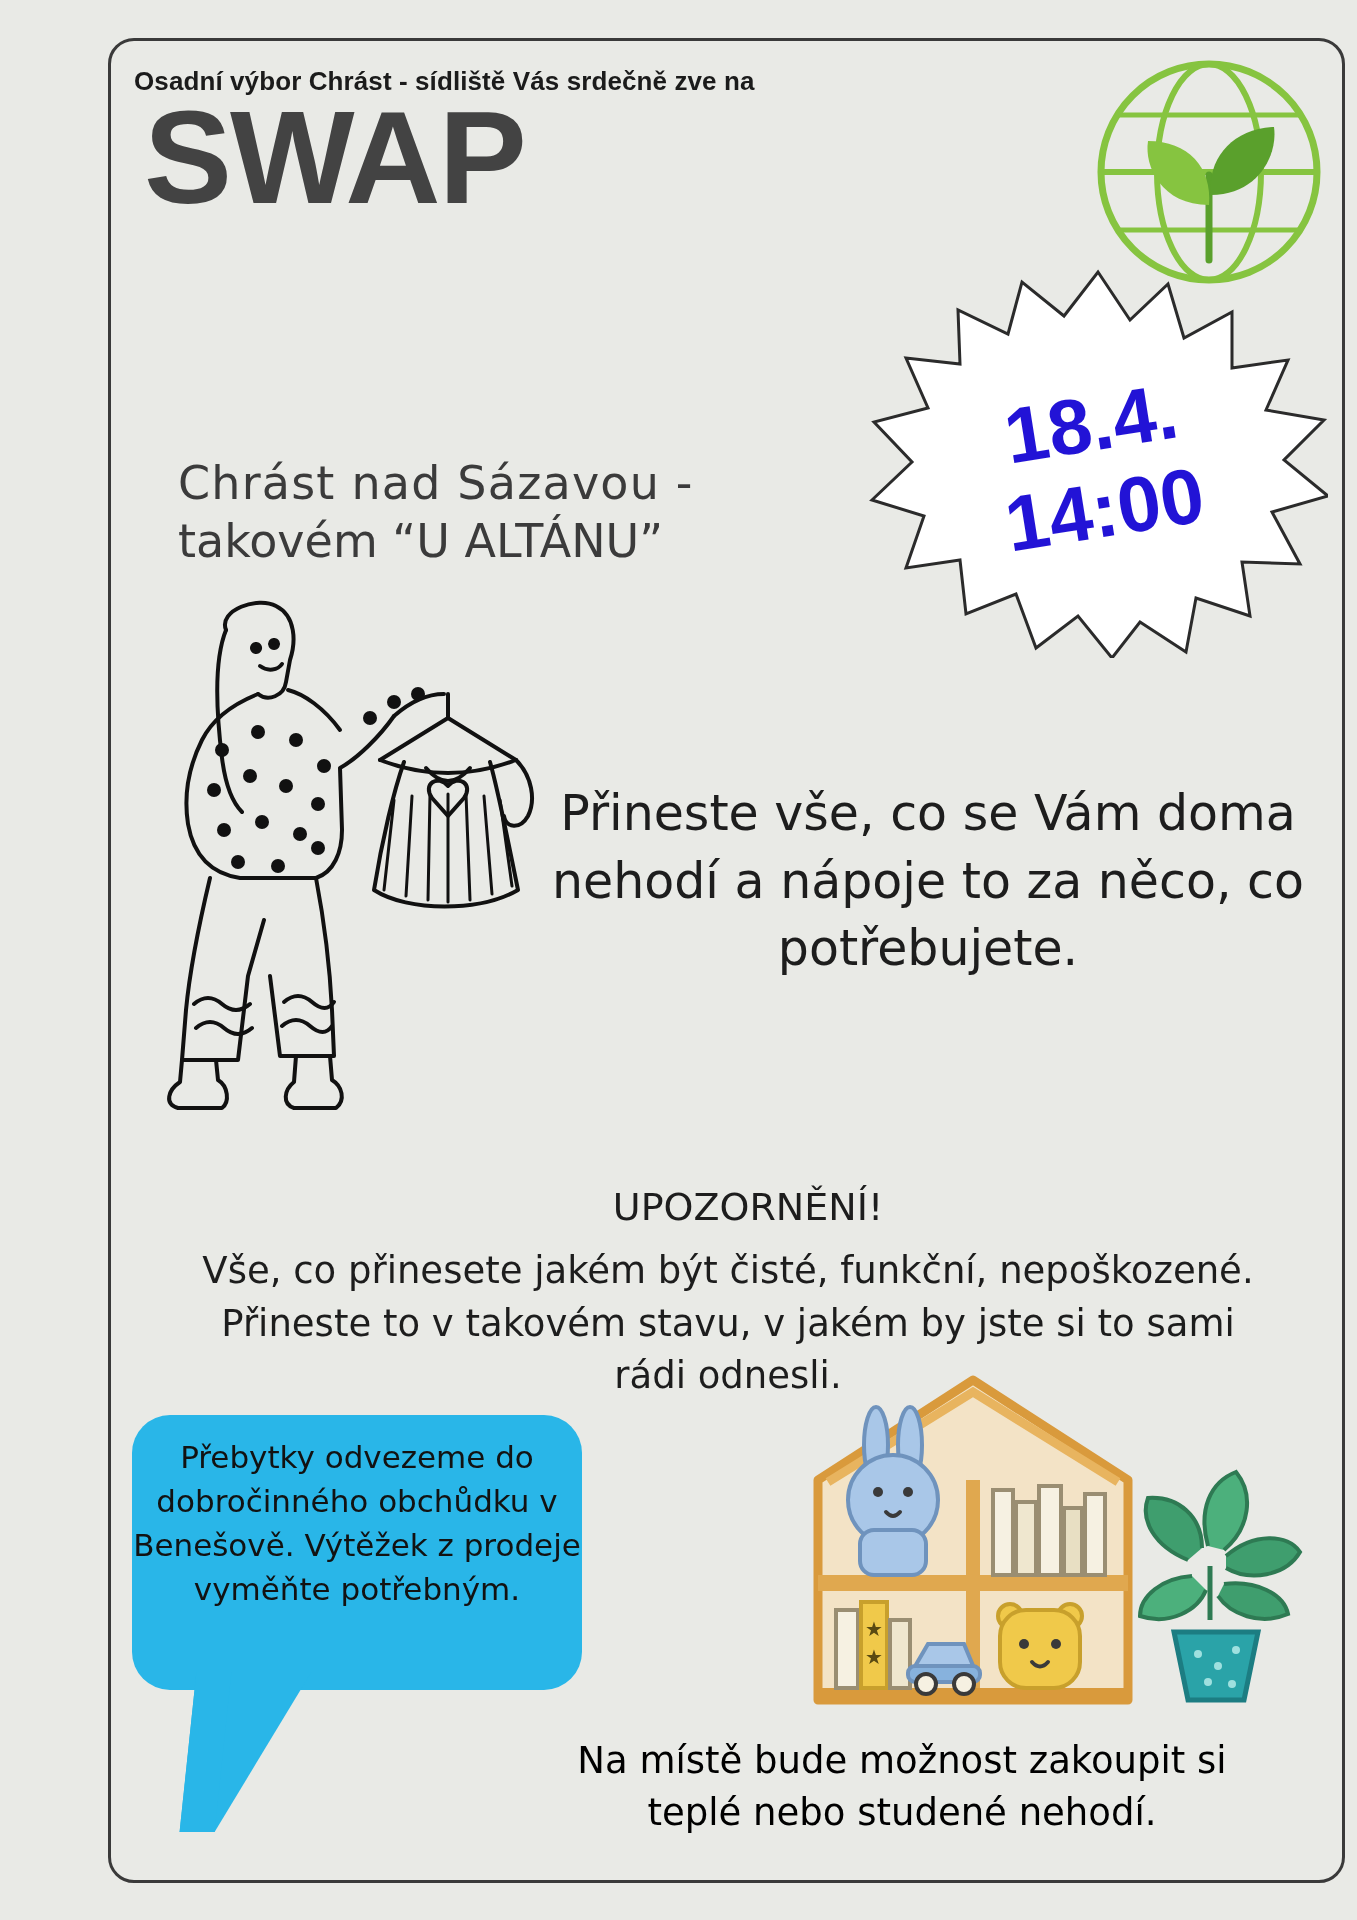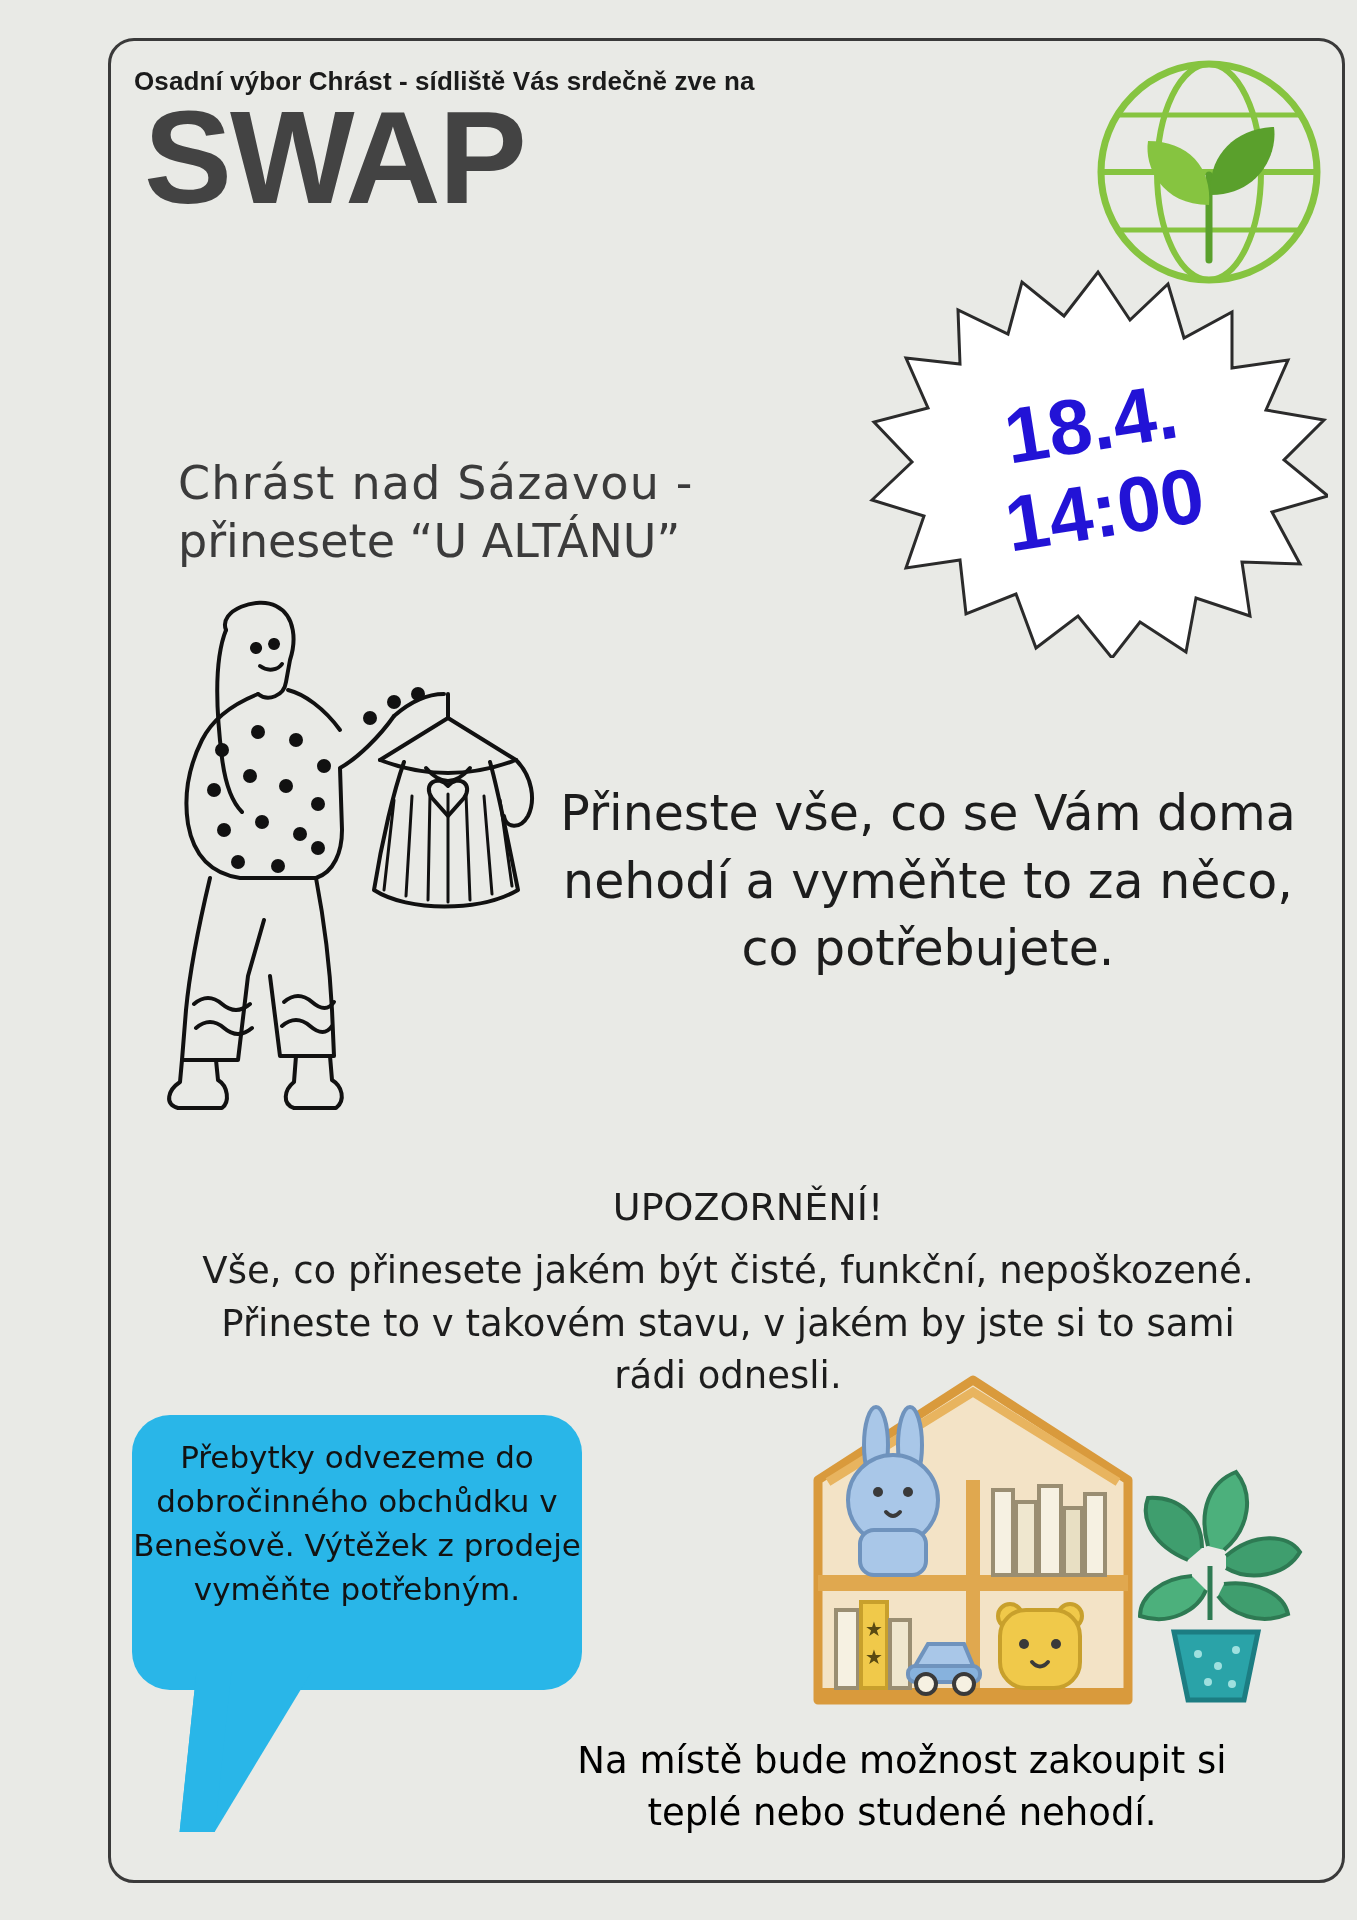--- a/index.html
+++ b/index.html
@@ -218,21 +218,21 @@
 <div class="poster">
 
   <div class="poster-frame"></div>
 
   <div class="invite-line">Osadní výbor Chrást - sídliště Vás srdečně zve na</div>
 
   <div class="title-swap">SWAP</div>
 
   <div class="subtitle">
     <span class="l1">Chrást nad Sázavou -</span>
-    <span class="l2">přinesete “U ALTÁNU”</span>
+    <span class="l2">takovém “U ALTÁNU”</span>
   </div>
 
   <svg class="eco-logo" viewBox="0 0 235 235">
     <circle cx="117" cy="117" r="108" fill="none" stroke="#86c440" stroke-width="7"></circle>
     <ellipse cx="117" cy="117" rx="52" ry="108" fill="none" stroke="#86c440" stroke-width="6"></ellipse>
     <line x1="9" y1="117" x2="225" y2="117" stroke="#86c440" stroke-width="6"></line>
     <line x1="24" y1="60" x2="210" y2="60" stroke="#86c440" stroke-width="5"></line>
     <line x1="24" y1="175" x2="210" y2="175" stroke="#86c440" stroke-width="5"></line>
     <path d="M117 205 L117 120" stroke="#5aa02c" stroke-width="7" fill="none" stroke-linecap="round"></path>
     <path d="M117 150 C 70 150, 52 112, 56 86 C 96 86, 120 112, 117 150 Z" fill="#86c440"></path>
@@ -303,21 +303,21 @@
         <path d="M312 204 L 310 310"></path>
           <path d="M330 204 L 330 312"></path>
         <path d="M348 204 L 352 310"></path>
           <path d="M366 206 L 374 304"></path>
         <path d="M382 210 L 394 296"></path>
       </g>
       <path d="M398 170 C 414 186, 418 210, 410 226 C 402 240, 388 238, 386 226"></path>
     </g>
   </svg>
 
-  <div class="main-text">Přineste vše, co se Vám doma nehodí a vyměňte to za něco, co potřebujete.</div>
+  <div class="main-text">Přineste vše, co se Vám doma nehodí a nápoje to za něco, co potřebujete.</div>
 
   <div class="notice-head">UPOZORNĚNÍ!</div>
   <div class="notice-body">
     <div>Vše, co přinesete jakém být čisté, funkční, nepoškozené.</div>
     <div>Přineste to v takovém stavu, v jakém by jste si to sami</div>
     <div>rádi odnesli.</div>
   </div>
 
   <div class="bubble"></div>
   <div class="bubble-tail"></div>

